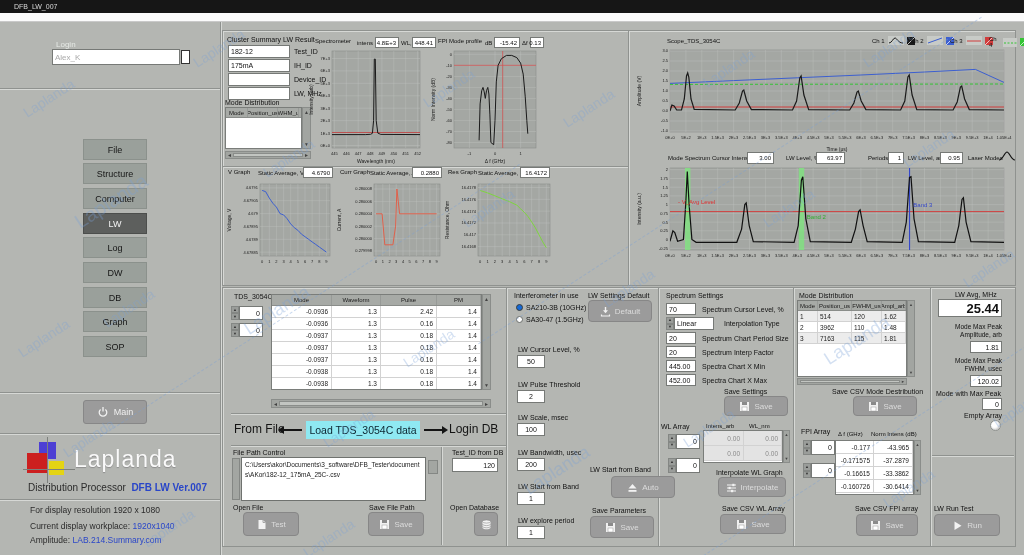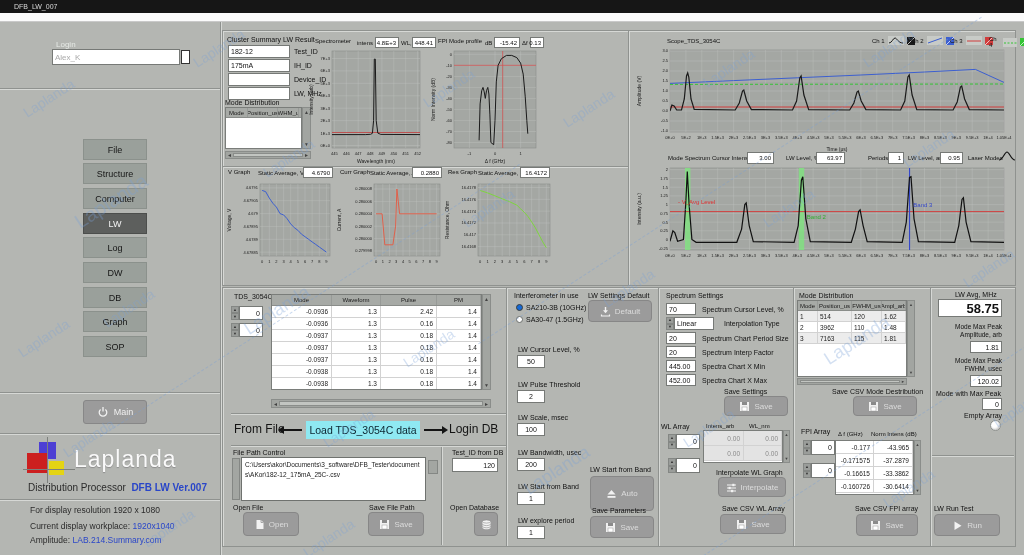--- a/index.html
+++ b/index.html
@@ -714,21 +714,21 @@
   <div class="pathbox" style="left:241px;top:457px;width:185px;height:44px;">C:\Users\akor\Documents\3_software\DFB_Tester\documents\AKor\182-12_175mA_25C-.csv</div>
   <div class="abs" style="left:428px;top:460px;width:10px;height:14px;background:#a3a6a2;border:1px solid #848784;"></div>
   <div class="lbl" style="left:233px;top:504px;">Open File</div>
   <div class="btn small" style="left:243px;top:512px;width:56px;height:24px;">
     <span>
         <svg width="11" height="11" viewBox="0 0 11 11">
           <path d="M2.5 1h4.5l2.5 2.5V10h-7z" fill="#f2f2f2"></path>
           <path d="M7 1v2.5h2.5" fill="none" stroke="#8a8a8a" stroke-width="0.7"></path>
         </svg>
       </span>
-    <span>Open</span>
+    <span>Test</span>
   </div>
   <div class="lbl" style="left:369px;top:504px;">Save File Path</div>
   <div class="btn small" style="left:368px;top:512px;width:56px;height:24px;">
     <span>
         <svg width="11" height="11" viewBox="0 0 11 11">
           <rect x="1" y="1" width="9" height="9" fill="#f0f0f0"></rect>
           <rect x="3" y="1" width="5" height="3" fill="#8a8a8a"></rect>
           <rect x="3" y="6" width="5" height="4" fill="#fff" stroke="#999" stroke-width="0.5"></rect>
         </svg>
       </span>
@@ -773,21 +773,21 @@
   <div class="inp c" style="left:517px;top:390px;width:28px;height:13px;">2</div>
   <div class="lbl" style="left:518px;top:414px;">LW Scale, msec</div>
   <div class="inp c" style="left:517px;top:423px;width:28px;height:13px;">100</div>
   <div class="lbl" style="left:518px;top:449px;">LW Bandwidth, usec</div>
   <div class="inp c" style="left:517px;top:458px;width:28px;height:13px;">200</div>
   <div class="lbl" style="left:518px;top:483px;">LW Start from Band</div>
   <div class="inp c" style="left:517px;top:492px;width:28px;height:13px;">1</div>
   <div class="lbl" style="left:518px;top:517px;">LW explore period</div>
   <div class="inp c" style="left:517px;top:526px;width:28px;height:13px;">1</div>
   <div class="lbl" style="left:590px;top:466px;">LW Start from Band</div>
-  <div class="btn small" style="left:590px;top:476px;width:64px;height:35px;">
+  <div class="btn small" style="left:611px;top:476px;width:64px;height:22px;">
     <span>
         <svg width="11" height="11" viewBox="0 0 11 11">
           <path d="M1.5 6.5L5.5 2l4 4.5z" fill="#f2f2f2"></path>
           <rect x="1.5" y="8" width="8" height="1.8" fill="#f2f2f2"></rect>
         </svg>
       </span>
     <span>Auto</span>
   </div>
   <div class="lbl" style="left:592px;top:507px;">Save Parameters</div>
   <div class="btn small" style="left:590px;top:516px;width:64px;height:22px;">
@@ -989,21 +989,21 @@
         <svg width="11" height="11" viewBox="0 0 11 11">
           <rect x="1" y="1" width="9" height="9" fill="#f0f0f0"></rect>
           <rect x="3" y="1" width="5" height="3" fill="#8a8a8a"></rect>
           <rect x="3" y="6" width="5" height="4" fill="#fff" stroke="#999" stroke-width="0.5"></rect>
         </svg>
       </span>
     <span>Save</span>
   </div>
 
   <div class="lbl" style="left:955px;top:291px;">LW Avg, MHz</div>
-  <div class="inp" style="left:938px;top:299px;width:64px;height:18px;font-size:13px;font-weight:bold;">58.75</div>
+  <div class="inp" style="left:938px;top:299px;width:64px;height:18px;font-size:13px;font-weight:bold;">25.44</div>
   <div class="rlabel" style="left:938px;top:323px;width:64px;">Mode Max Peak</div>
   <div class="rlabel" style="left:938px;top:331px;width:64px;">Amplitude, arb</div>
   <div class="inp" style="left:970px;top:341px;width:32px;height:12px;">1.81</div>
   <div class="rlabel" style="left:938px;top:357px;width:64px;">Mode Max Peak</div>
   <div class="rlabel" style="left:938px;top:365px;width:64px;">FWHM, usec</div>
   <div class="inp" style="left:970px;top:375px;width:32px;height:12px;">120.02</div>
   <div class="lbl" style="left:936px;top:390px;">Mode with Max Peak</div>
   <div class="inp" style="left:982px;top:398px;width:20px;height:12px;">0</div>
   <div class="lbl" style="left:964px;top:412px;">Empty Array</div>
   <div class="led" style="left:990px;top:420px;width:11px;height:11px;"></div>

